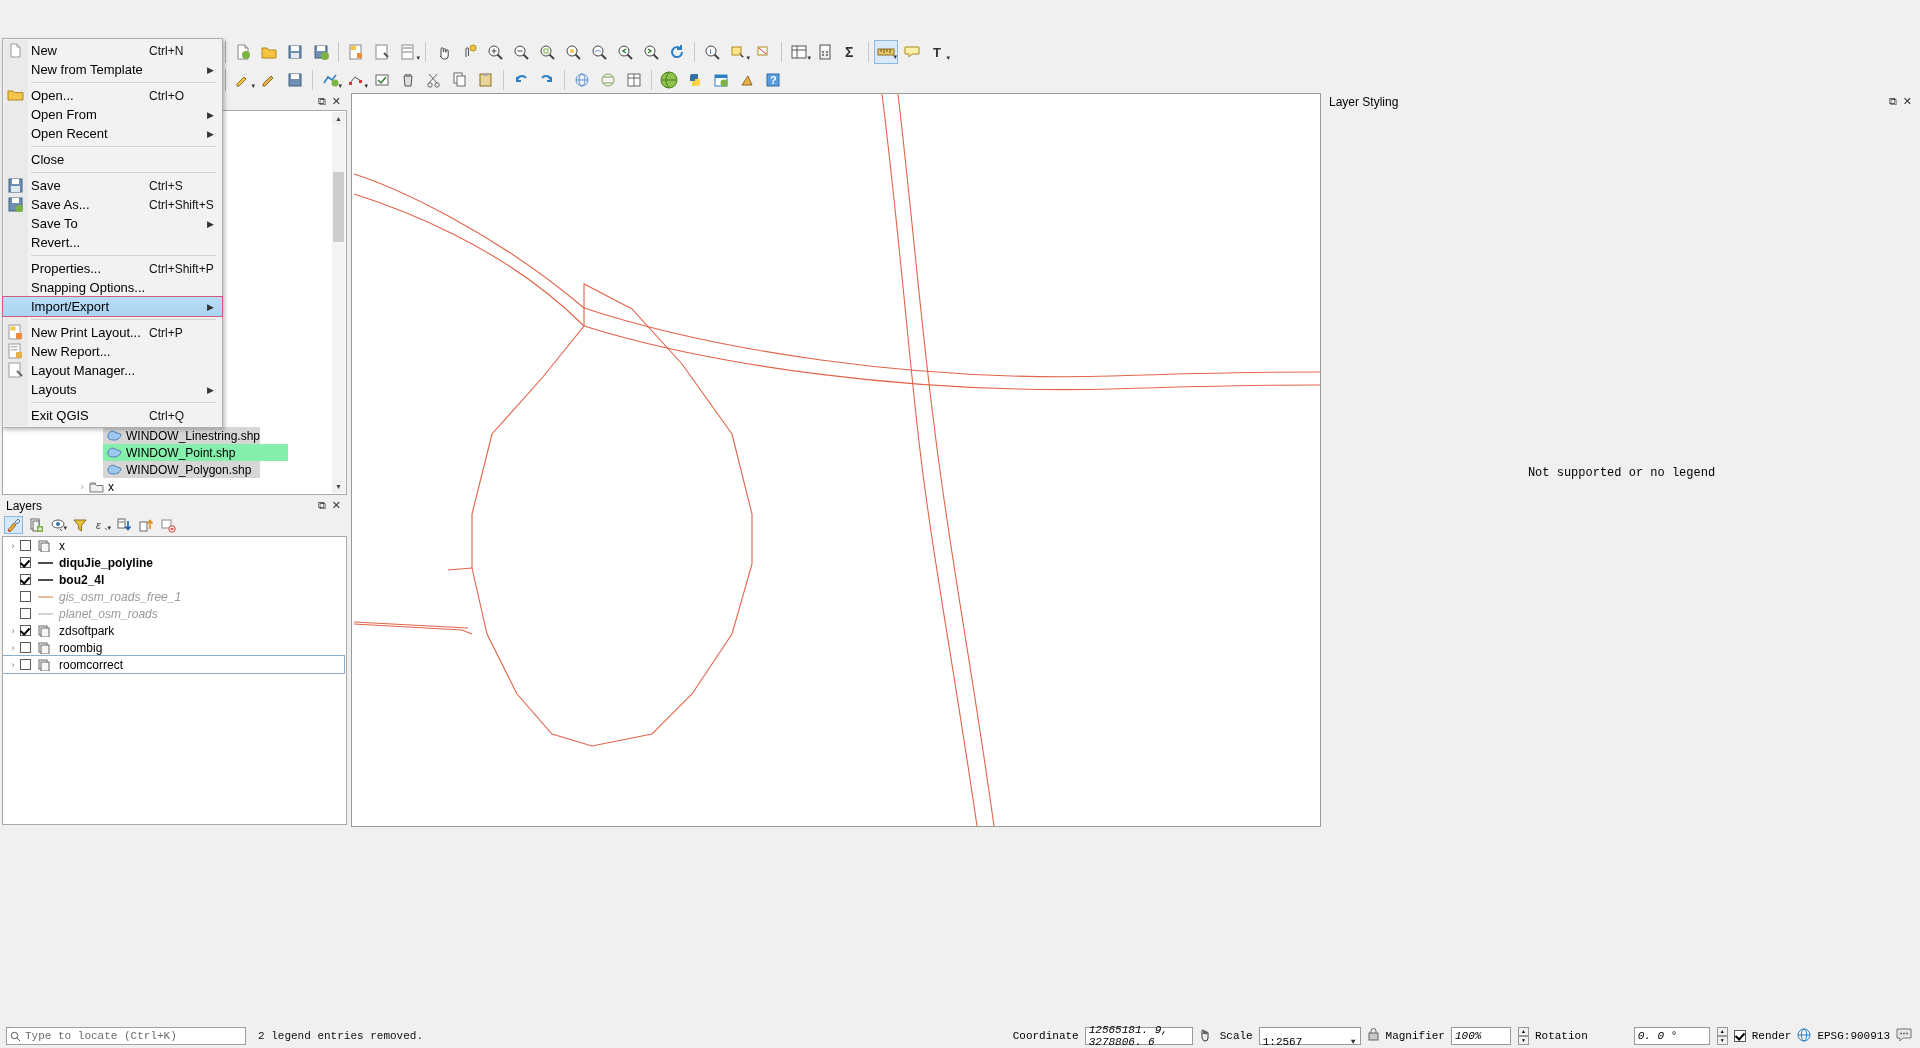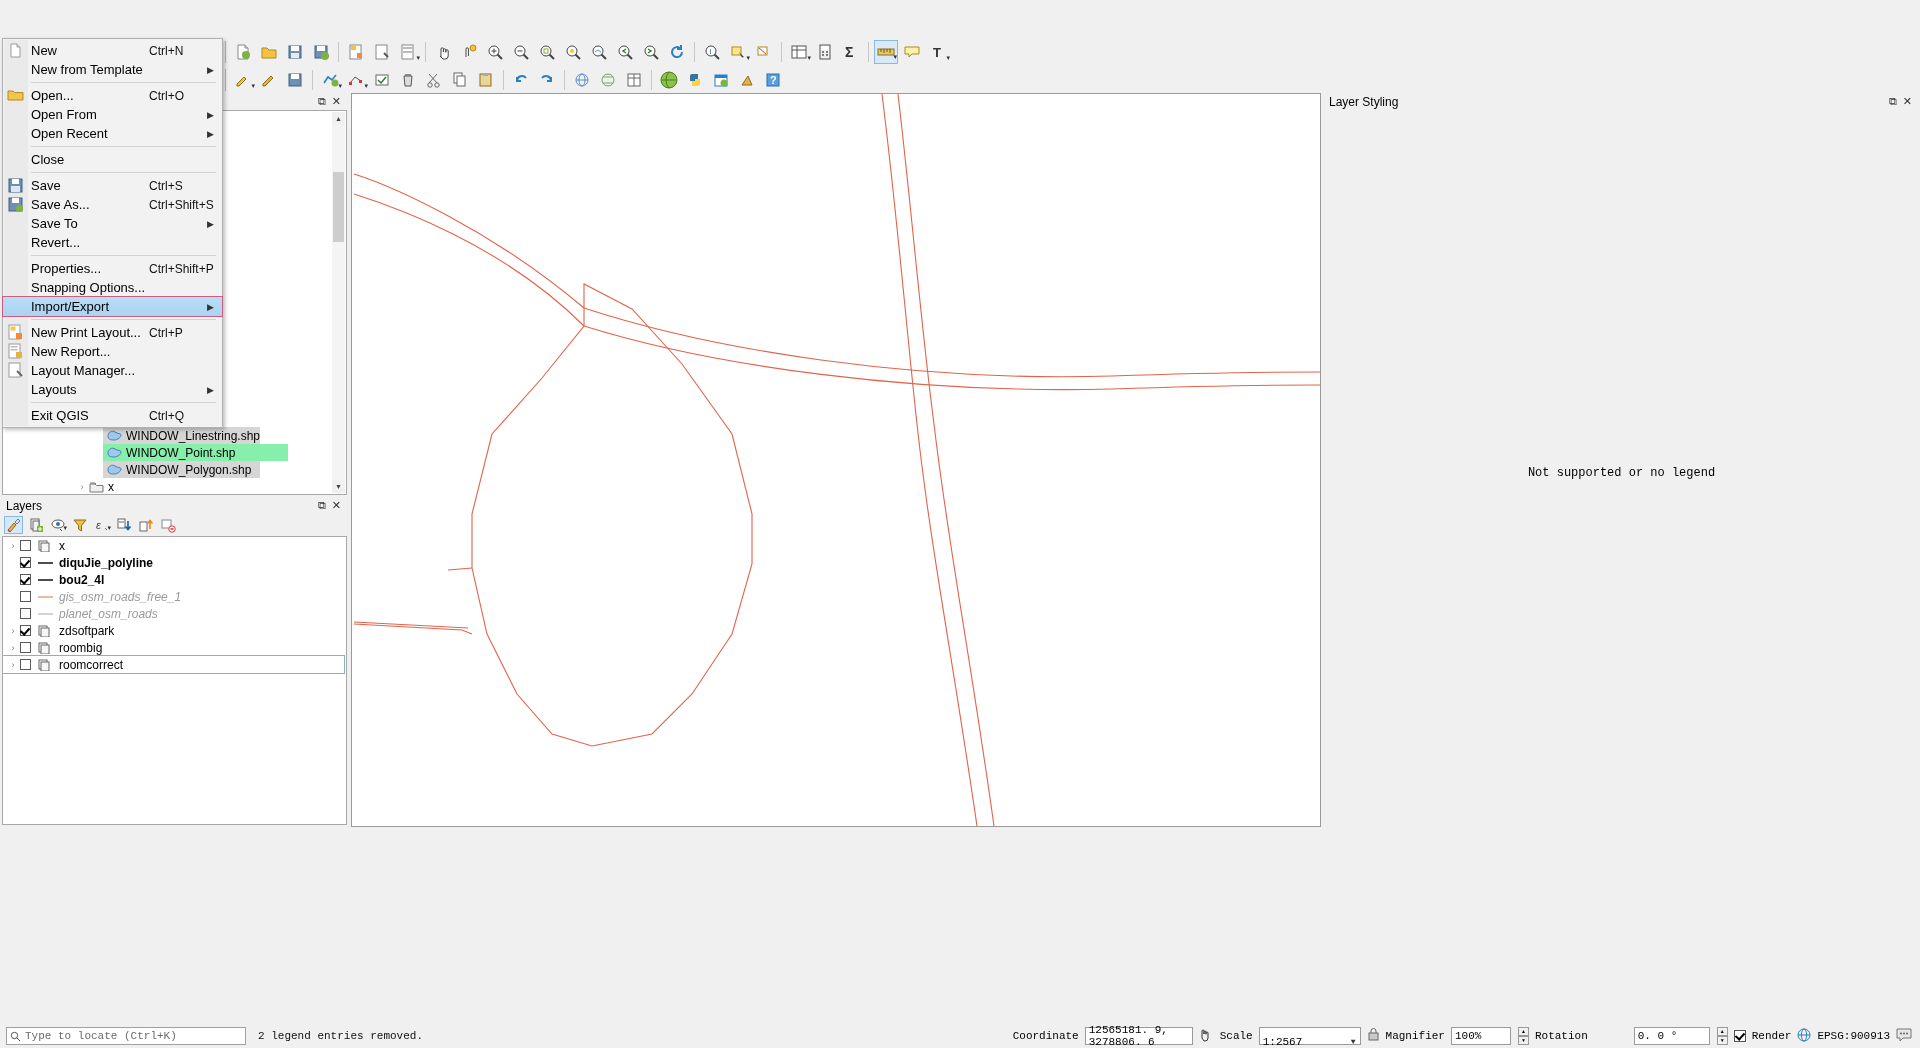--- a/index.html
+++ b/index.html
@@ -180,21 +180,21 @@
   .locate-box {
     margin-left:6px; width:240px; height:18px; background:#fff; border:1px solid #a0a0a0;
     display:flex; align-items:center; padding-left:3px; font-family:"Liberation Mono", monospace;
     font-size:11px; color:#6a6a6a;
   }
   .sb-msg { margin-left: 12px; font-family:"Liberation Mono", monospace; font-size:11px; color:#111; }
   .sb-right { margin-left:auto; display:flex; align-items:center; gap:6px; padding-right:8px; }
   .sb-label { font-family:"Liberation Mono", monospace; font-size:11px; }
   .sb-field {
     height:18px; background:#fff; border:1px solid #9a9a9a; display:flex; align-items:center;
-    padding:0 3px; font-family:"Liberation Mono", monospace; font-size:11px;
+    padding:0 3px; font-family:"Liberation Mono", monospace; font-size:11px;font-style:italic;
   }
   .sb-combo {
     height:18px; background:#fff; border:1px solid #9a9a9a; display:flex; align-items:center;
     padding:11px 2px 0 3px; font-family:"Liberation Mono", monospace; font-size:11px;
   }
   .sb-combo .cv { min-width:86px; }
   .sb-combo .carrow { font-size:8px; color:#333; padding:0 2px; }
   .spinner { display:flex; flex-direction:column; width:11px; height:18px; margin-left:1px;}
   .spinner div { flex:1; background:#f0f0f0; border:1px solid #9a9a9a; font-size:5px; line-height:7px; text-align:center;}
   .sb-check { width:12px; height:12px; border:1px solid #555; background:#fff; position:relative;}

